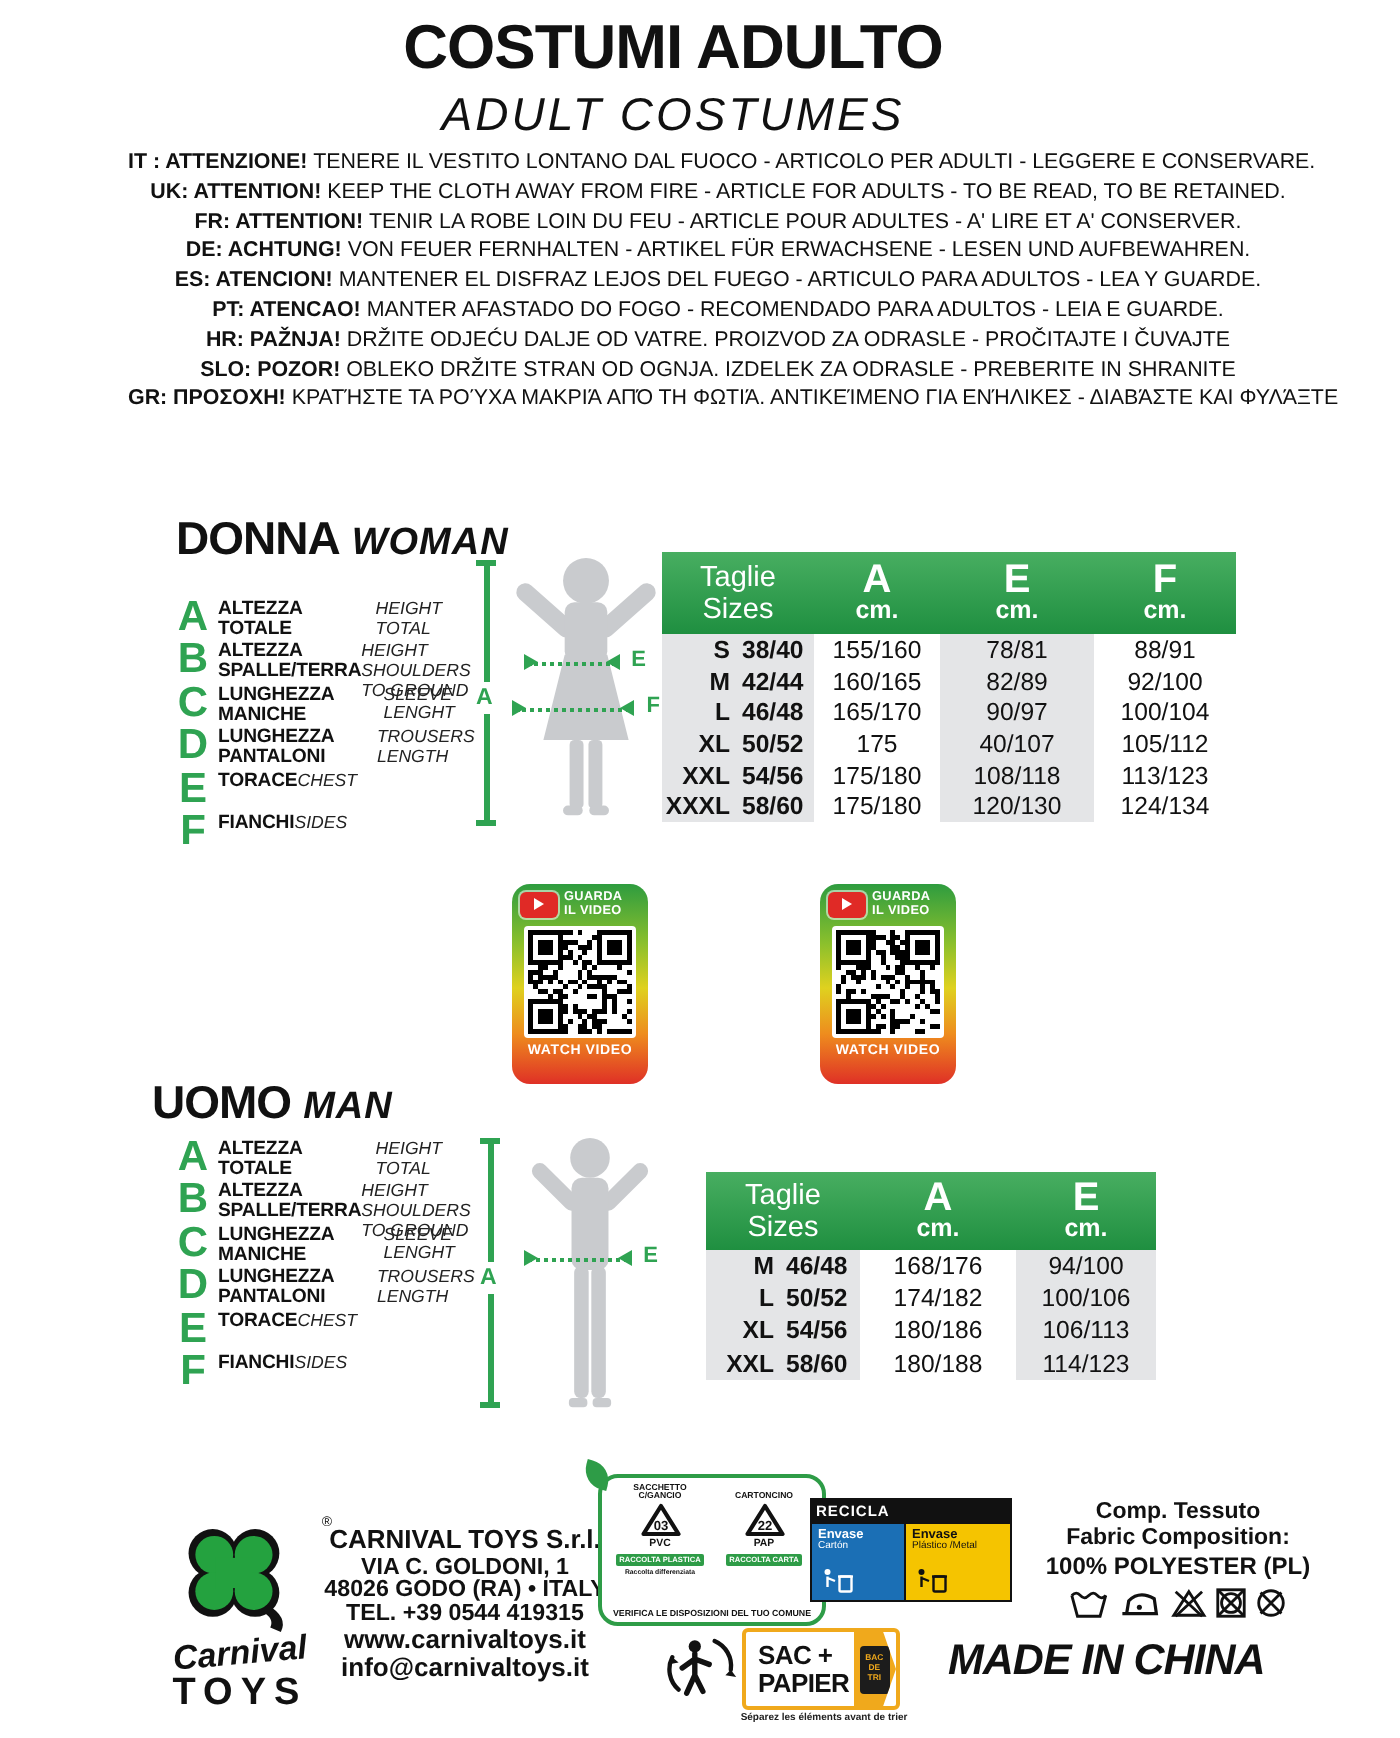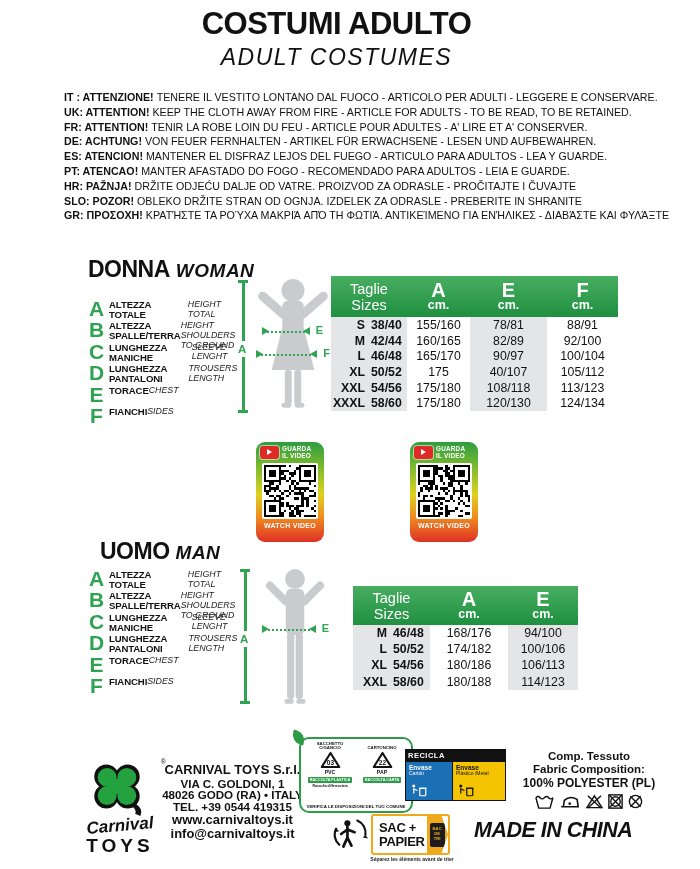--- a/index.html
+++ b/index.html
@@ -5,29 +5,29 @@
   html,body{margin:0;padding:0;background:#fff;}
   body{font-family:"Liberation Sans",sans-serif;color:#111;-webkit-font-smoothing:antialiased;}
   #page{position:relative;width:673px;height:869px;background:#fff;overflow:hidden;}
   .abs{position:absolute;}
 
   
   .title{top:6px;left:0;width:100%;text-align:center;font-size:31px;font-weight:900;letter-spacing:-.5px;}
   .subtitle{top:44px;left:0;width:100%;text-align:center;font-size:23px;font-style:italic;font-weight:500;letter-spacing:1.5px;}
 
   
-  .warnings{top:90px;left:64px;width:590px;}
+  .warnings{top:74px;left:64px;width:590px;text-align:center;}
   .warn{margin:0;font-size:10.7px;line-height:14.8px;white-space:nowrap;}
   .warn b{font-weight:800;}
 
   
   .sec-title{font-size:23px;font-weight:900;letter-spacing:-.5px;}
   .sec-title i{font-size:19px;font-weight:700;margin-left:6px;letter-spacing:.5px;}
   #donna-title{left:88px;top:256px;}
-  #uomo-title{left:100px;top:538px;}
+  #uomo-title{left:76px;top:538px;}
 
   
   .meas-list{width:165px;}
   #w-meas{left:84px;top:299px;}
   #m-meas{left:84px;top:569px;}
   .mi{display:flex;height:21.4px;align-items:flex-start;}
   .ml{flex:0 0 25px;width:25px;font-size:21px;line-height:20px;font-weight:900;color:#2FA352;text-align:center;}
   .mt{display:flex;flex-direction:row;padding-top:1px;}
   .mt b{font-size:9.6px;line-height:10px;letter-spacing:-.1px;}
   .mt i{font-size:8.8px;line-height:9.6px;color:#222;}

